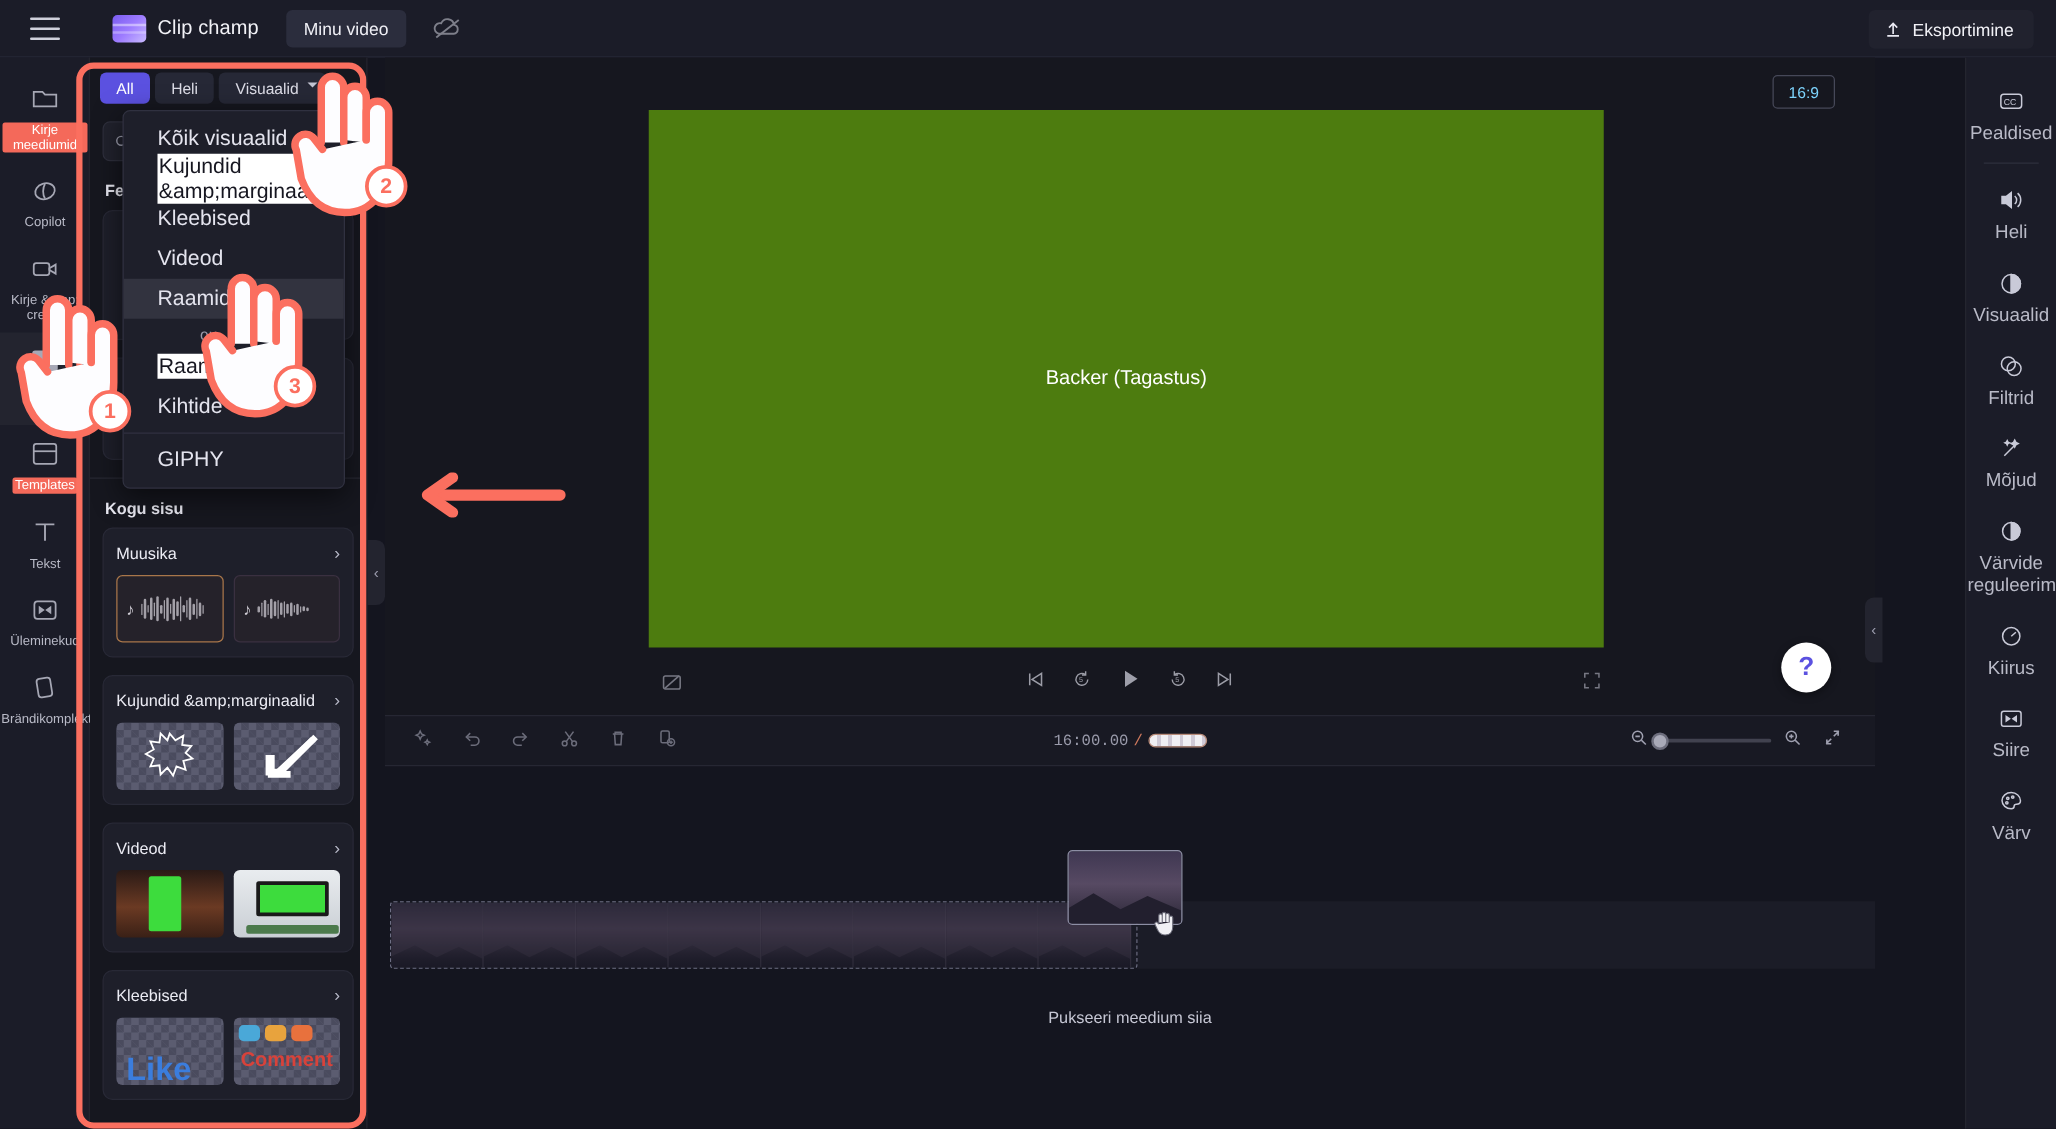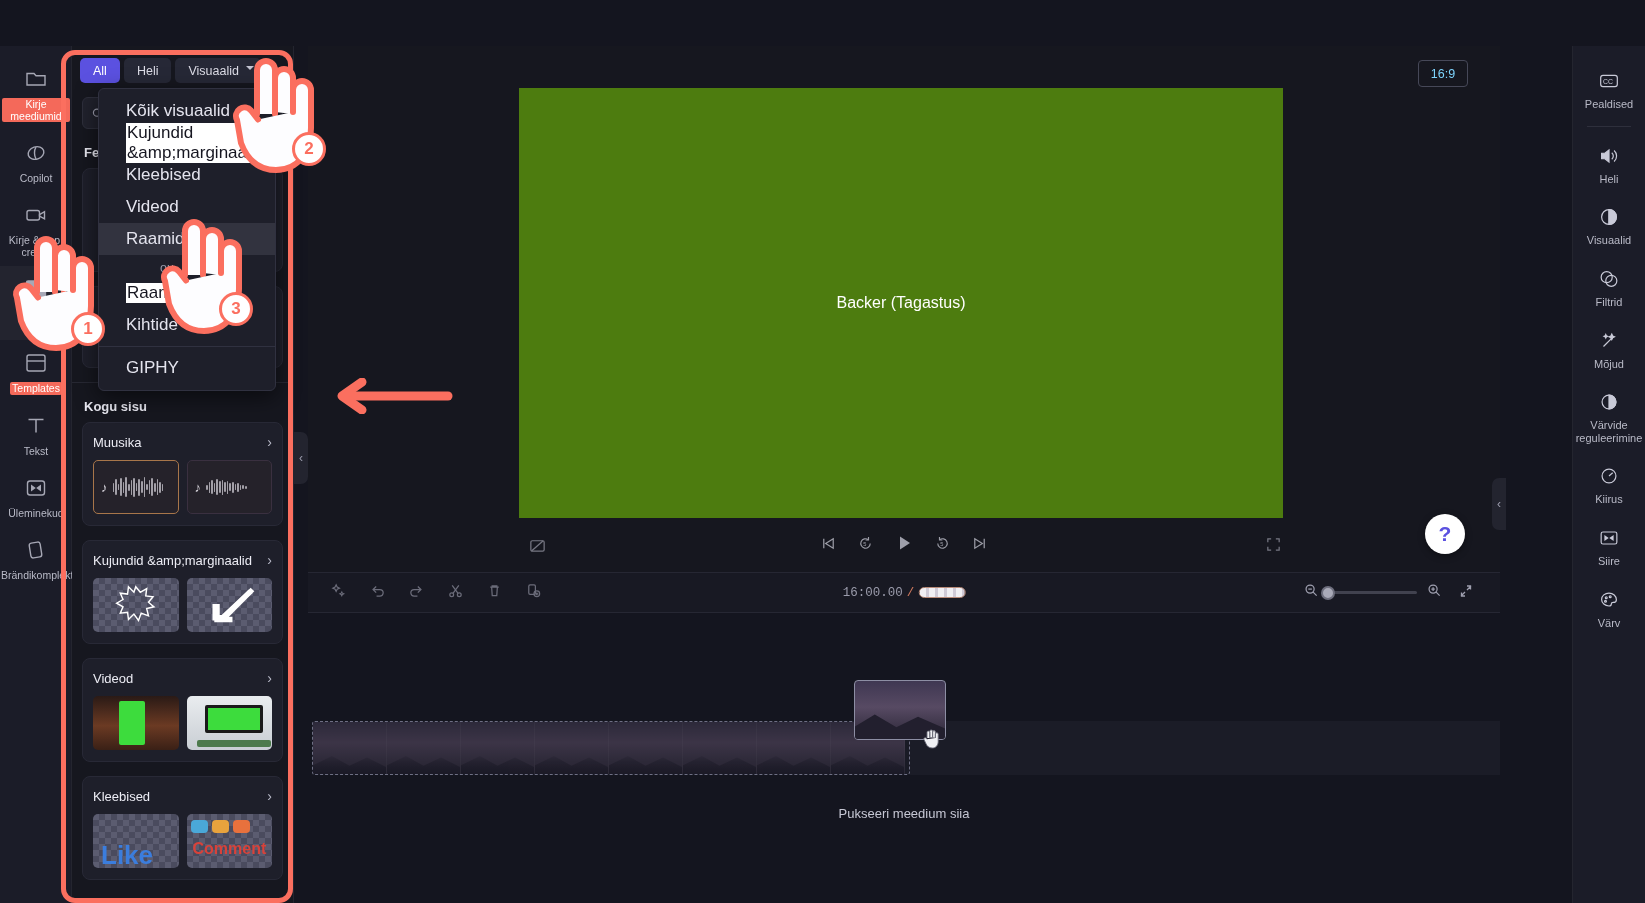--- a/index.html
+++ b/index.html
@@ -135,21 +135,21 @@
     cursor: pointer; box-shadow: 0 2px 7px rgba(0,0,0,.4); }
   .right-collapse { position: absolute; left: 1184px; top: 432px; width: 14px; height: 52px;
     background: #23242f; border-radius: 7px 0 0 7px; display: flex; align-items: center;
     justify-content: center; cursor: pointer; }
 
   
   .prail { position: absolute; right: 0; top: 46px; width: 73px; height: 857px;
     background: #1b1c28; border-left: 1px solid #24252f; padding-top: 12px; }
   .prail-item { display: flex; flex-direction: column; align-items: center; gap: 5px;
     padding: 11px 0 9px; cursor: pointer; }
-  .prail-lbl { font-size: 11px; color: #b9bac7; text-align: center; line-height: 1.15;
+  .prail-lbl { font-size: 15px; color: #b9bac7; text-align: center; line-height: 1.15;
     max-width: 70px; }
   .prail-div { height: 1px; background: #2e2f3c; margin: 6px 14px; }
 
   
   .tl-toolbar { position: absolute; left: 308px; top: 572px; width: 1192px; height: 40px;
     background: #181923; border-top: 1px solid #262733; display: flex; align-items: center; }
   .tl-ico { margin-left: 22px; opacity: .62; cursor: pointer; }
   .tl-time { position: absolute; left: 50%; transform: translateX(-50%);
     font-size: 12.5px; color: #9a9bab; font-family: "Liberation Mono", monospace;
     display: flex; align-items: center; gap: 4px; }
@@ -204,20 +204,44 @@
   .menu-item .mk { background: #fff; color: #161620; padding: 0 1px; }
   .menu-sep { height: 1px; background: #303140; margin: 5px 0; }
   .menu-mid-text { position: absolute; left: 160px; top: 261px; font-size: 12.5px;
     color: #9b9cac; z-index: 13; }
 </style>
 </head>
 <body>
 
 <div id="app">
 
+  <div class="topbar">
+    <div class="hamburger">
+      <i></i>
+        <i></i>
+        <i></i>
+    </div>
+    <div class="logo-wrap">
+      <div class="logo-mark"></div>
+      <div class="logo-text">Clip champ</div>
+    </div>
+    <div class="proj-chip">Minu video</div>
+    <div class="cloud-off">
+      <svg viewBox="0 0 26 26" width="26" height="26" fill="none" stroke="#cfd0db" stroke-width="1.5">
+        <path d="M6 17h12a3.6 3.6 0 0 0 .3-7.1A5.4 5.4 0 0 0 8 8.6 4.2 4.2 0 0 0 6 17z"></path>
+        <line x1="4" y1="20" x2="22" y2="6"></line>
+      </svg>
+    </div>
+    <div class="export-btn">
+      <svg width="15" height="15" viewBox="0 0 16 16" fill="none" stroke="#e9e9f2" stroke-width="1.4">
+        <path d="M8 12V3M4.5 6.5 8 3l3.5 3.5M3 13.5h10"></path>
+      </svg>
+      <span>Eksportimine</span>
+    </div>
+  </div>
 
   <div class="rail">
 
     <div class="rail-item">
       <svg class="rail-ico" viewBox="0 0 26 26" fill="none" stroke="#c9cad8" stroke-width="1.4">
         <path d="M4 7.5h7l2 2.2h9v9.3H4z"></path>
       </svg>
       <div class="rail-lbl hl">Kirje meediumid</div>
     </div>
 

